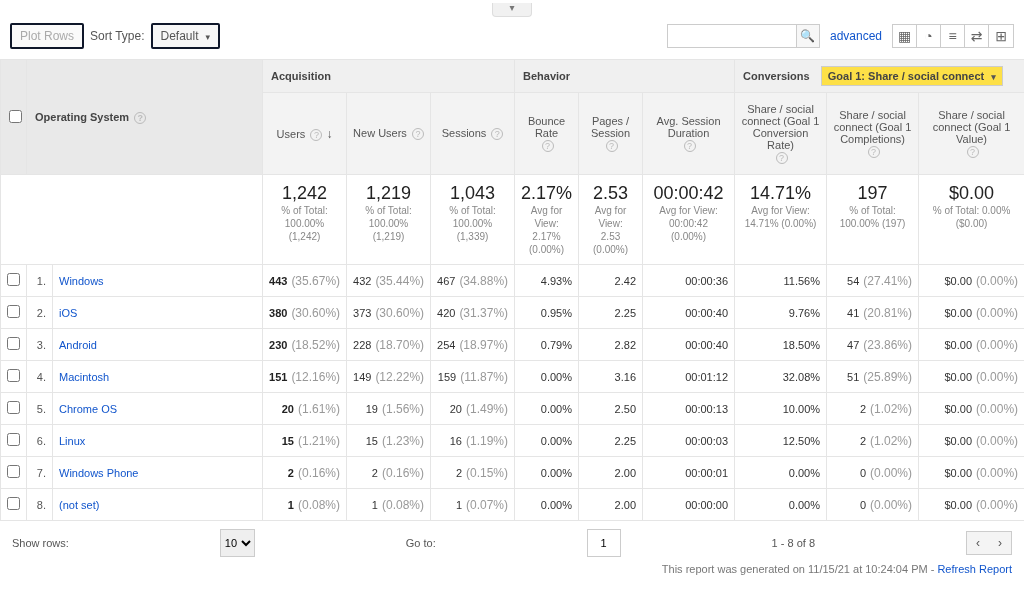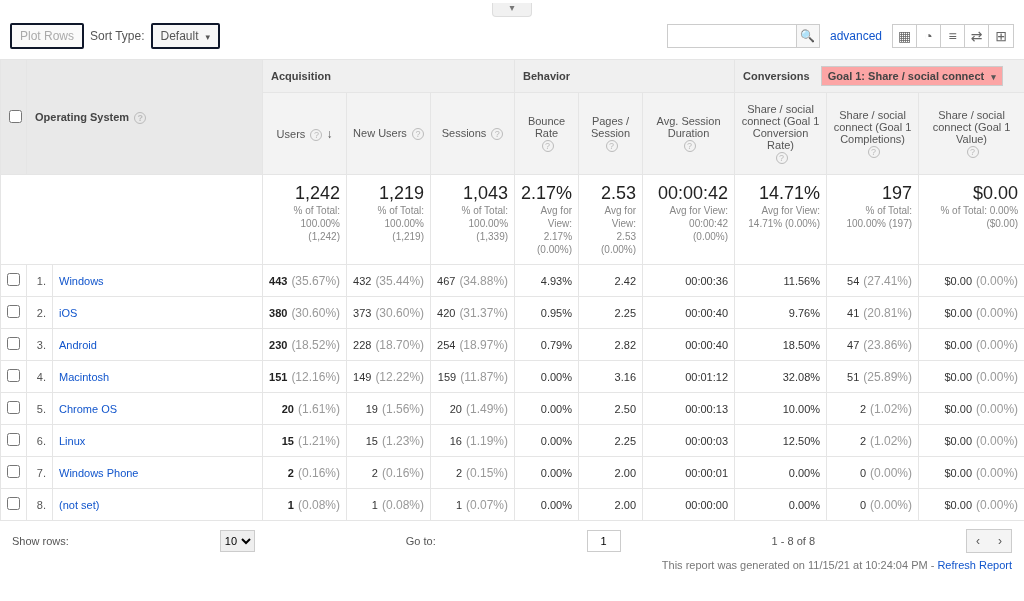--- a/index.html
+++ b/index.html
@@ -24,36 +24,36 @@
   .viewbar .vb:last-child { border-right:none; }
 
   table.report { border-collapse:collapse; width:100%; table-layout:fixed; }
   table.report th, table.report td { border:1px solid #e5e5e5; font-size:11px; }
   .group-head th { background:#f0f0f0; text-align:left; padding:6px 8px; font-weight:bold; color:#444; }
   .group-head th.bg-a { background:#e9e9e9; }
   .col-head th { background:#f3f3f3; padding:10px 6px; color:#555; font-weight:normal; vertical-align:middle; text-align:center; height:54px; }
   .col-head th .hname { display:inline-block; }
   .q { display:inline-block; width:12px; height:12px; border:1px solid #bbb; border-radius:50%; color:#bbb; font-size:9px; line-height:10px; text-align:center; margin-left:2px; }
   .sort-arrow { font-size:12px; color:#555; margin-left:4px; }
-  .summary td { background:#fff; padding:8px 6px; text-align:right; vertical-align:top; }
+  .summary td { background:#fff; padding:8px 6px; text-align:center; vertical-align:top; }
   .summary .big { font-size:18px; color:#222; display:block; }
   .summary .sub { font-size:10px; color:#888; display:block; line-height:1.3; }
   .data-row td { padding:8px 6px; text-align:right; background:#fff; }
   .data-row td.left { text-align:left; }
   .data-row td.idx { text-align:right; color:#555; }
   .pct { color:#999; font-size:12px; margin-left:4px; }
   .bold { font-weight:bold; color:#222; }
   .cb { width:26px; text-align:center !important; }
   input[type=checkbox] { margin:0; }
   .footer { padding:8px 12px 4px; text-align:right; font-size:11px; color:#555; display:flex; justify-content:space-between; align-items:center; gap:6px; }
-  .footer select, .footer input { border:1px solid #ccc; height:22px; font-size:11px; }
+  .footer select, .footer input { border:1px solid #ccc; height:28px; font-size:11px; }
   .footer .pager { display:inline-flex; border:1px solid #ccc; }
   .footer .pager .p { width:22px; height:22px; display:inline-flex; align-items:center; justify-content:center; background:#f4f4f4; cursor:pointer; font-size:12px; color:#555; }
   .footer2 { text-align:right; padding:2px 12px 10px; font-size:11px; color:#777; }
-  .conv-select { border:1px solid #ccc; padding:3px 6px; font-size:11px; background:#fca5a5; display:inline-flex; align-items:center; gap:4px; margin-left:8px; }
+  .conv-select { border:1px solid #ccc; padding:3px 6px; font-size:11px; background:#fde047; display:inline-flex; align-items:center; gap:4px; margin-left:8px; }
   .tri::after { content:"▾"; font-size:9px; color:#555; margin-left:3px; }
 </style>
 </head>
 <body>
 <div class="wrap">
 
 <div class="top-tab"><div class="tab-handle">▾</div></div>
 
 
 <div class="toolbar">

